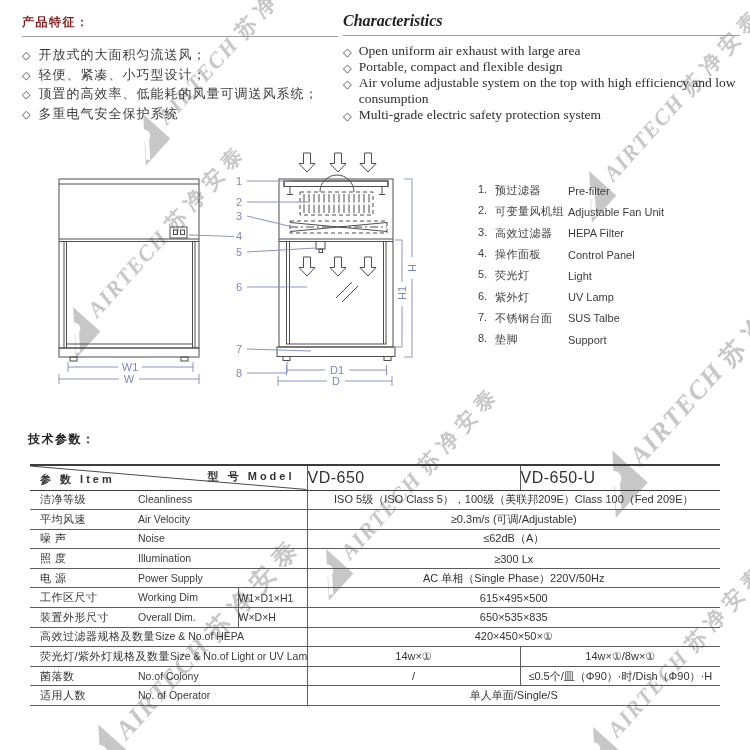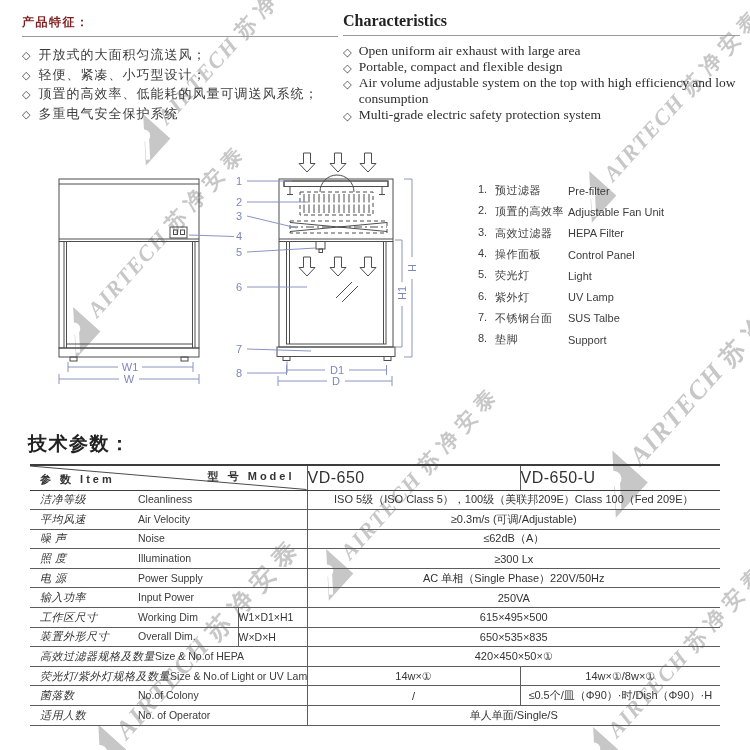--- a/index.html
+++ b/index.html
@@ -13,21 +13,21 @@
   .wm .wm-logo{width:1.7em;height:1.7em;flex:none;}
   .wm .wm-brand{font-style:italic;letter-spacing:1.5px;font-family:"Liberation Serif",serif;}
   .wm .wm-cn{letter-spacing:.32em;font-size:.95em;}
   .wm.big{font-size:26px;} .wm.big .wm-logo{width:1.85em;height:1.85em;}
   .wm.med{font-size:22px;}
 
   
   .feat-cn{position:absolute;left:22px;top:14px;width:316px;z-index:1;}
   .feat-en{position:absolute;left:343px;top:12px;width:397px;z-index:1;}
   .feat-title-cn{font-size:12px;font-weight:bold;letter-spacing:1.5px;color:#7f1d1d;}
-  .feat-title-en{font-size:16px;font-weight:bold;
+  .feat-title-en{font-size:16px;font-weight:bold;font-style:italic;
                  font-family:"Liberation Serif",serif;color:#222;}
   .rule{border-bottom:1.5px solid #9b9b9b;margin-top:5px;}
   .feat-list-cn{margin-top:8px;font-size:13px;line-height:19.5px;letter-spacing:1px;color:#3b3b3b;}
   .feat-list-en{margin-top:7px;font-size:13.5px;line-height:16px;color:#2e2e2e;
                 font-family:"Liberation Serif",serif;}
   .feat-item{display:flex;}
   .diamond{flex:none;margin-right:7px;font-size:.85em;color:#4a4a4a;transform:translateY(1px);}
 
   
   .diagram{position:absolute;left:40px;top:145px;z-index:1;}
@@ -41,30 +41,30 @@
   .diagram .co-num{fill:#7d87bd;font-size:11px;}
 
   .legend{position:absolute;left:478px;top:180px;z-index:1;}
   .legend-row{display:grid;grid-template-columns:90px auto;height:21.3px;
               align-items:center;font-size:11px;color:#3d3d3d;}
   .legend-c1{display:flex;}
   .legend-no{width:17px;flex:none;}
   .legend-cn{letter-spacing:.5px;}
 
   
-  .specs-title{position:absolute;left:28px;top:431px;font-size:19px;font-weight:bold;
+  .specs-title{position:absolute;left:28px;top:431px;font-size:12px;font-weight:bold;
                letter-spacing:1.5px;color:#222;z-index:1;}
   table.specs{position:absolute;left:30px;top:464px;width:690px;border-collapse:collapse;
               table-layout:fixed;border-top:2.5px solid #3c3c3c;font-size:11px;z-index:1;}
   .specs td,.specs th{padding:0;border-bottom:1px solid #5c5c5c;height:18.6px;
                       font-weight:normal;white-space:nowrap;overflow:hidden;}
   .specs th{height:23.5px;border-bottom:1.8px solid #3c3c3c;}
   .vl{border-left:1px solid #5c5c5c;}
   .lbl{text-align:left;}
-  .lbl .cn{display:inline-block;min-width:98px;padding-left:10px;letter-spacing:.5px;color:#333;font-style:italic;}
+  .lbl .cn{display:inline-block;min-width:98px;padding-left:10px;letter-spacing:.5px;color:#333;}
   .lbl .en{font-size:10.5px;color:#3a3a3a;}
   .sub{text-align:left;padding-left:4px;font-size:10.5px;}
   .val{text-align:center;color:#333;}
   .model-name{font-weight:bold;text-align:left;font-size:16px;letter-spacing:.5px;}
   .diagcell{position:relative;}
   .diagcell svg{position:absolute;left:0;top:0;width:100%;height:100%;}
   .model-lab{position:absolute;top:3px;right:12px;font-weight:bold;letter-spacing:3px;font-size:11px;}
   .item-lab{position:absolute;bottom:3px;left:10px;font-weight:bold;letter-spacing:3px;font-size:11px;}
 </style>
 </head>
@@ -330,21 +330,21 @@
     <div class="legend-row">
         <span class="legend-c1">
           <span class="legend-no">1.</span>
           <span class="legend-cn">预过滤器</span>
         </span>
         <span>Pre-filter</span>
       </div>
     <div class="legend-row">
         <span class="legend-c1">
           <span class="legend-no">2.</span>
-          <span class="legend-cn">顶置的高效率</span>
+          <span class="legend-cn">可变量风机组</span>
         </span>
         <span>Adjustable Fan Unit</span>
       </div>
     <div class="legend-row">
         <span class="legend-c1">
           <span class="legend-no">3.</span>
           <span class="legend-cn">高效过滤器</span>
         </span>
         <span>HEPA Filter</span>
       </div>
@@ -420,24 +420,20 @@
     </tr>
     <tr>
       <td class="lbl" colspan="2"><span class="cn">照 度</span><span class="en">Illumination</span></td>
       <td class="vl val" colspan="2">≥300 Lx</td>
     </tr>
     <tr>
       <td class="lbl" colspan="2"><span class="cn">电 源</span><span class="en">Power Supply</span></td>
       <td class="vl val" colspan="2">AC 单相（Single Phase）220V/50Hz</td>
     </tr>
     <tr>
-      <td class="lbl" colspan="2"><span class="cn">输入功率</span><span class="en">Input Power</span></td>
-      <td class="vl val" colspan="2">250VA</td>
-    </tr>
-    <tr>
       <td class="lbl"><span class="cn">工作区尺寸</span><span class="en">Working Dim</span></td>
       <td class="vl sub">W1×D1×H1</td>
       <td class="vl val" colspan="2">615×495×500</td>
     </tr>
     <tr>
       <td class="lbl"><span class="cn">装置外形尺寸</span><span class="en">Overall Dim.</span></td>
       <td class="vl sub">W×D×H</td>
       <td class="vl val" colspan="2">650×535×835</td>
     </tr>
     <tr>

